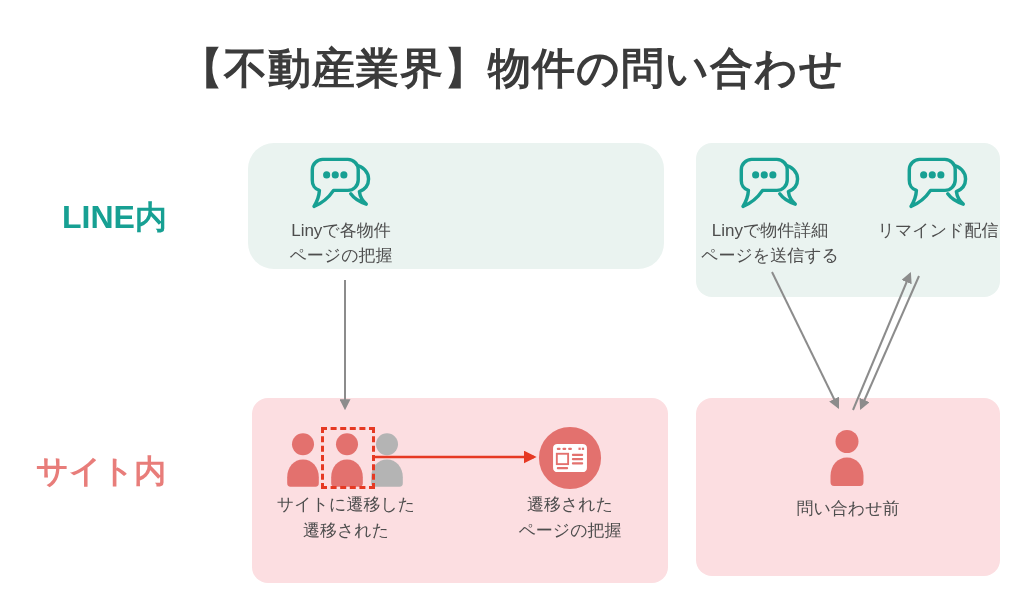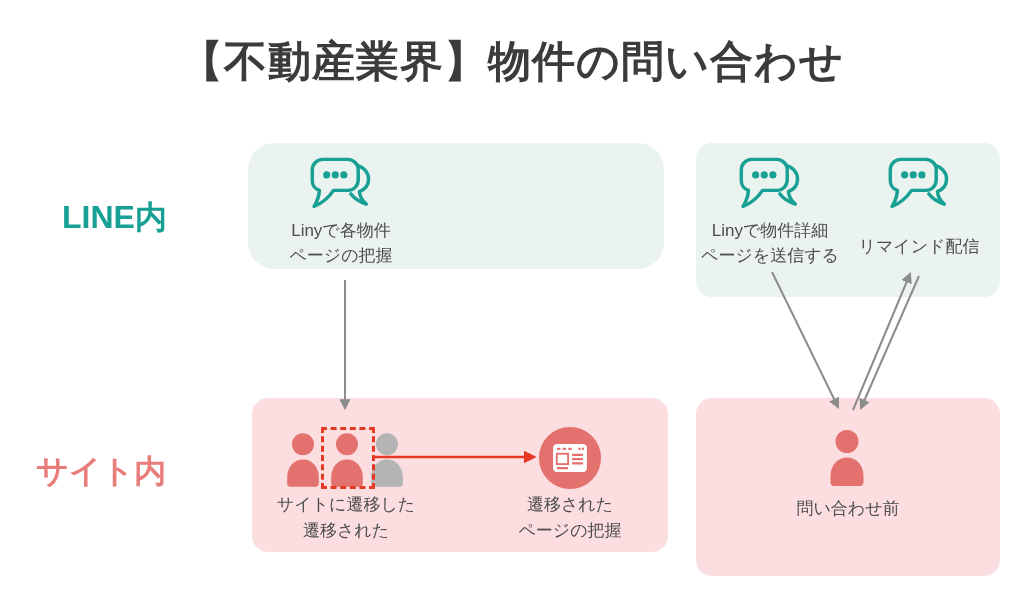--- a/index.html
+++ b/index.html
@@ -9,42 +9,42 @@
     --title-text:#3B3B3B; --body-text:#4D4D4D; --page-bg:#FFFFFF;
   }
   *{margin:0;padding:0;box-sizing:border-box;}
   html,body{background:#fff;}
   .canvas{
     position:relative; width:1024px; height:597px; overflow:hidden;
     background:var(--page-bg,#fff);
     font-family:"Liberation Sans","DejaVu Sans",sans-serif;
   }
   .title{
-    position:absolute; top:33px; left:0; right:0;
+    position:absolute; top:40px; left:0; right:0;
     text-align:center; font-size:43px; font-weight:900;
     color:var(--title-text,#3B3B3B); letter-spacing:1px;
   }
   .row-label{position:absolute; font-size:32px; font-weight:800; white-space:nowrap;}
   .label-line{left:62px; top:196px; color:var(--teal,#17A093);}
   .label-site{left:36px; top:450px; color:var(--coral-label,#E87D7A);}
 
   .box{position:absolute; border-radius:16px;}
   .teal-box{background:var(--teal-bg,#EAF3F0);}
   .pink-box{background:var(--coral-bg,#FCDEE1);}
   .box-line-left{left:248px; top:143px; width:416px; height:126px;border-radius:26px;}
   .box-line-right{left:696px; top:143px; width:304px; height:154px;}
-  .box-site-left{left:252px; top:398px; width:416px; height:154px;}
+  .box-site-left{left:252px; top:398px; width:416px; height:185px;}
   .box-site-right{left:696px; top:398px; width:304px; height:178px;}
 
   .step{position:absolute; display:flex; flex-direction:column; align-items:center;}
   .step .chat{width:62px; height:53px;}
   .step-text{margin-top:8px; font-size:17px; line-height:25px; color:var(--body-text,#4D4D4D); text-align:center; white-space:nowrap;}
   .step-ll{left:18px; top:14px; width:150px;}
   .step-lr1{left:0px; top:14px; width:148px;}
-  .step-lr2{left:148px; top:14px; width:150px;gap:16px;}
+  .step-lr2{left:167px; top:14px; width:150px;}
 
   .chat-fill{fill:var(--teal-bg,#EAF3F0); stroke:var(--teal,#17A093); stroke-width:3; stroke-linecap:round; stroke-linejoin:round;}
   .chat-dot{fill:var(--teal,#17A093);}
 
   .person{position:absolute; width:46px; height:56px;}
   .person-red{color:var(--coral,#E3716E);}
   .person-gray{color:var(--gray-person,#B4B4B4);}
   .p1{left:28px; top:34px; z-index:2;}
   .p2{left:72px; top:34px; z-index:3;}
   .p3{left:112px; top:34px; z-index:1;}

